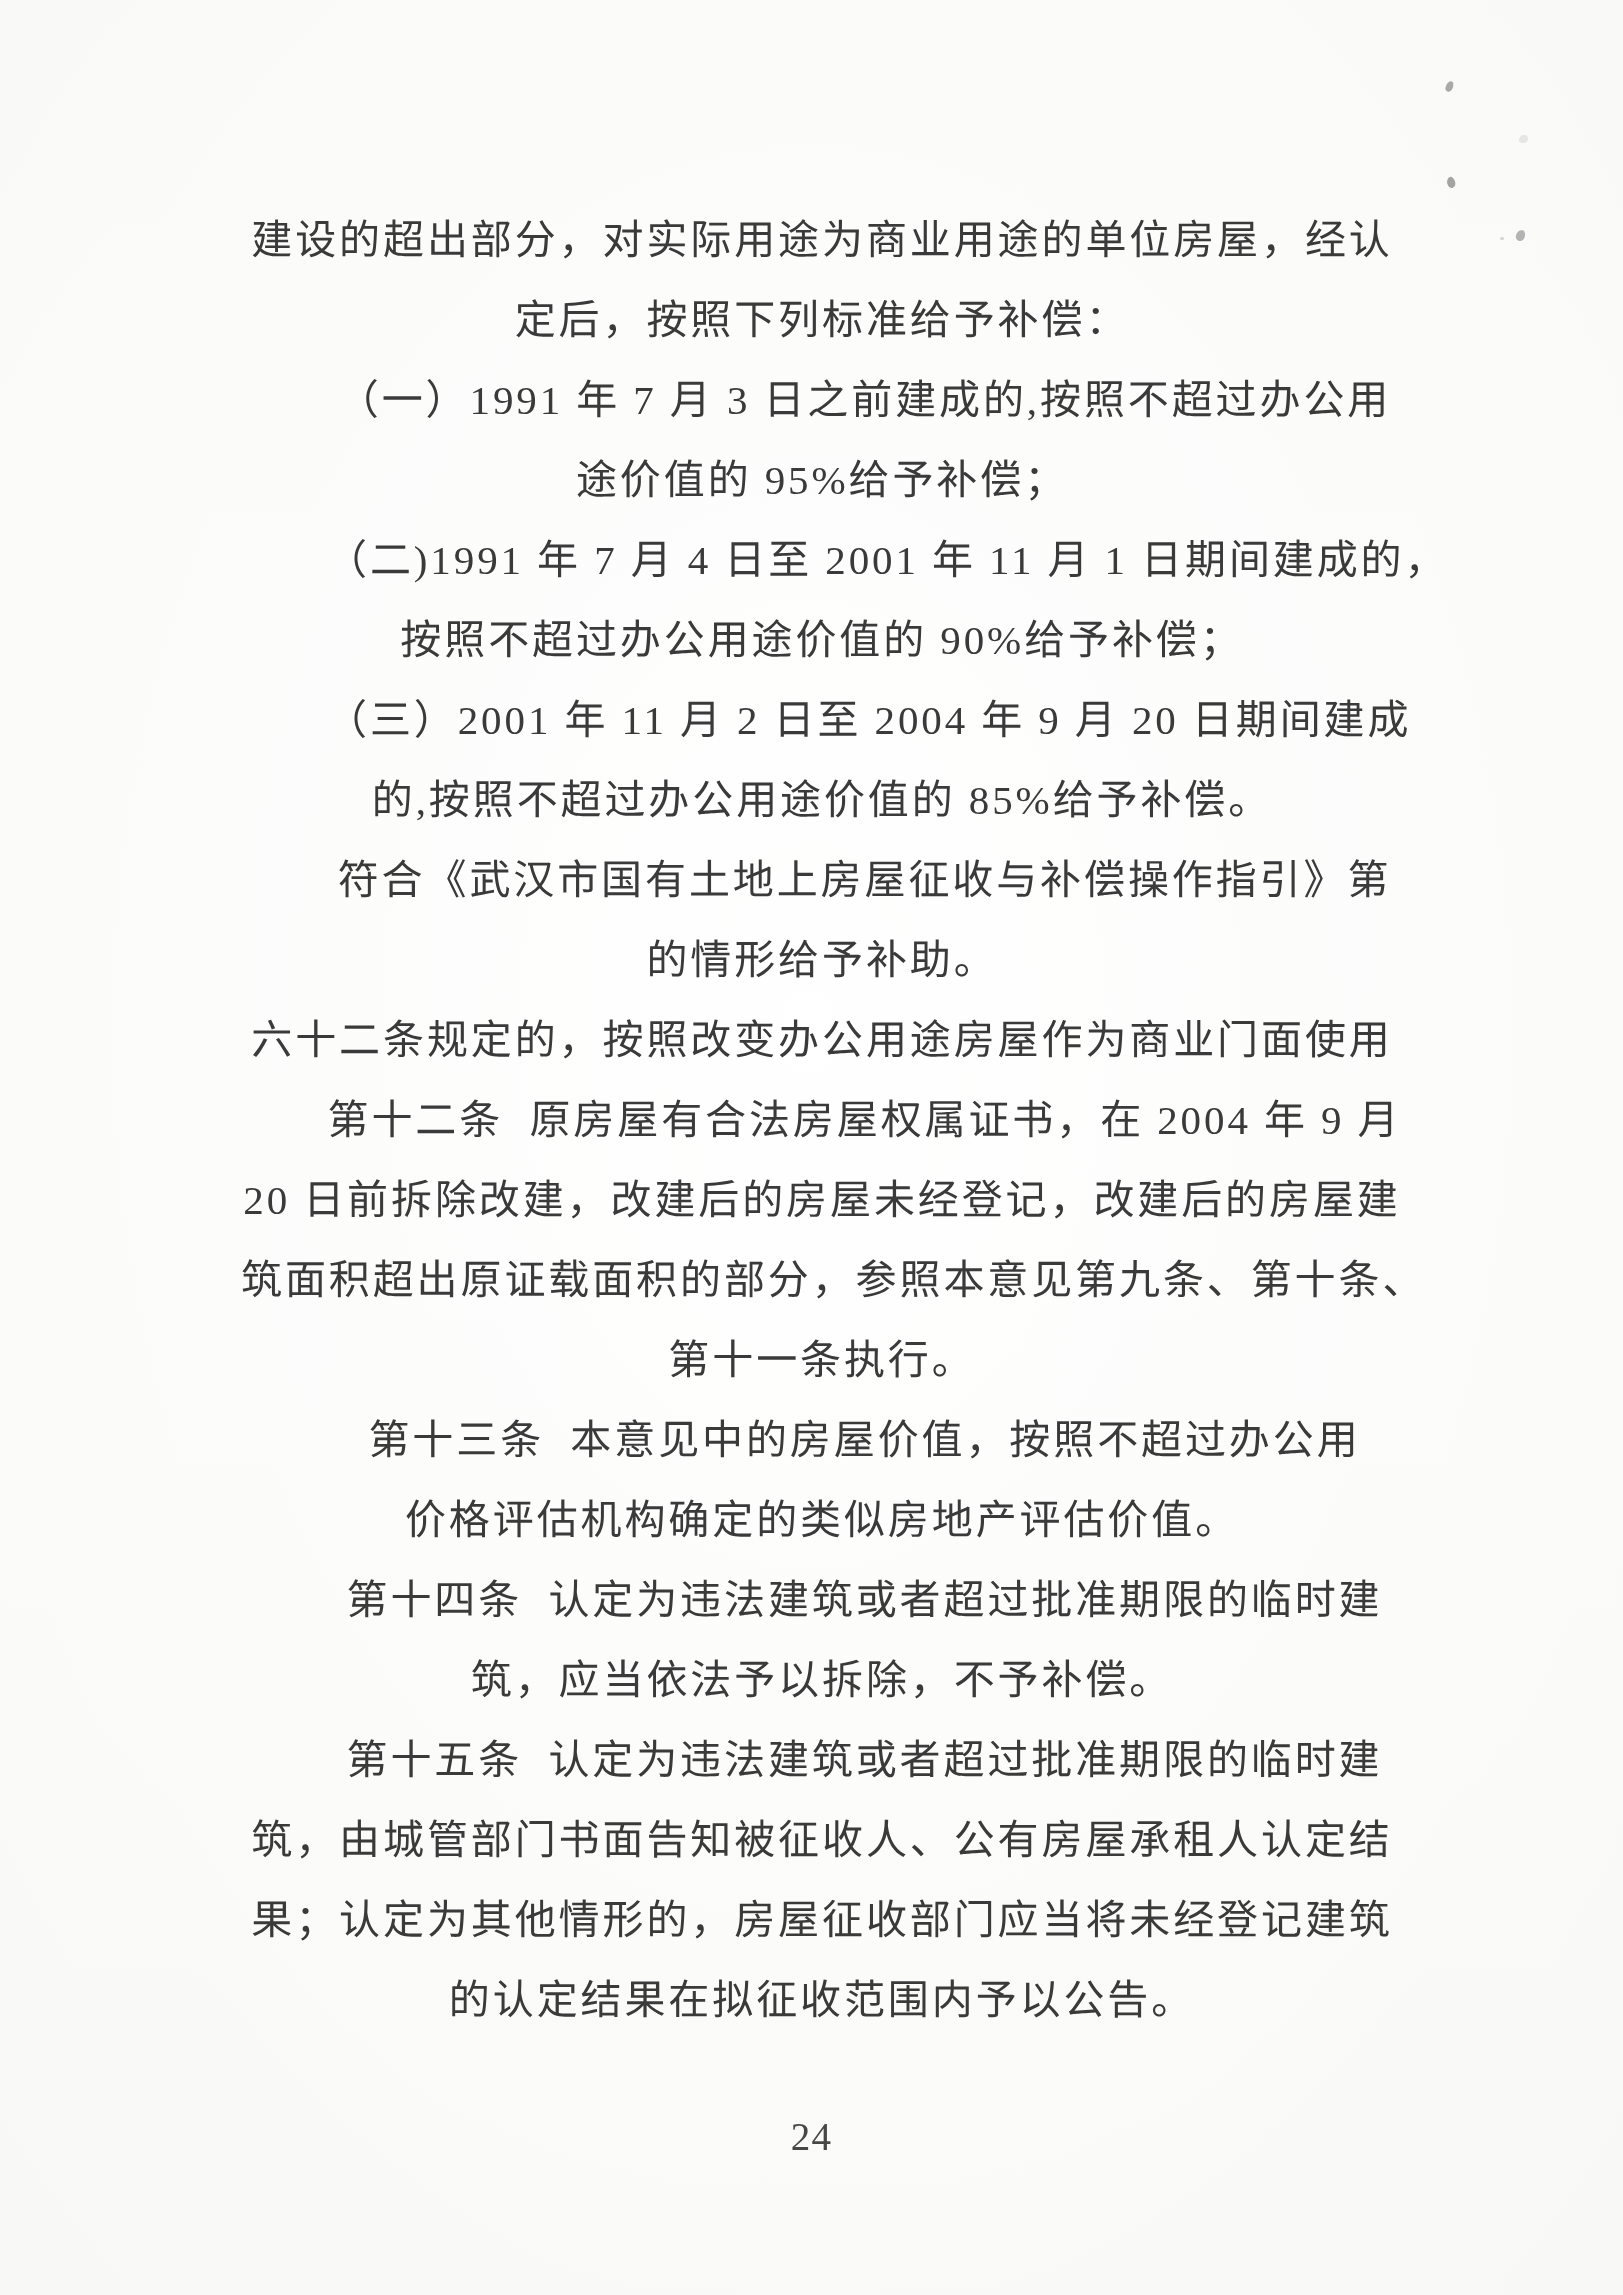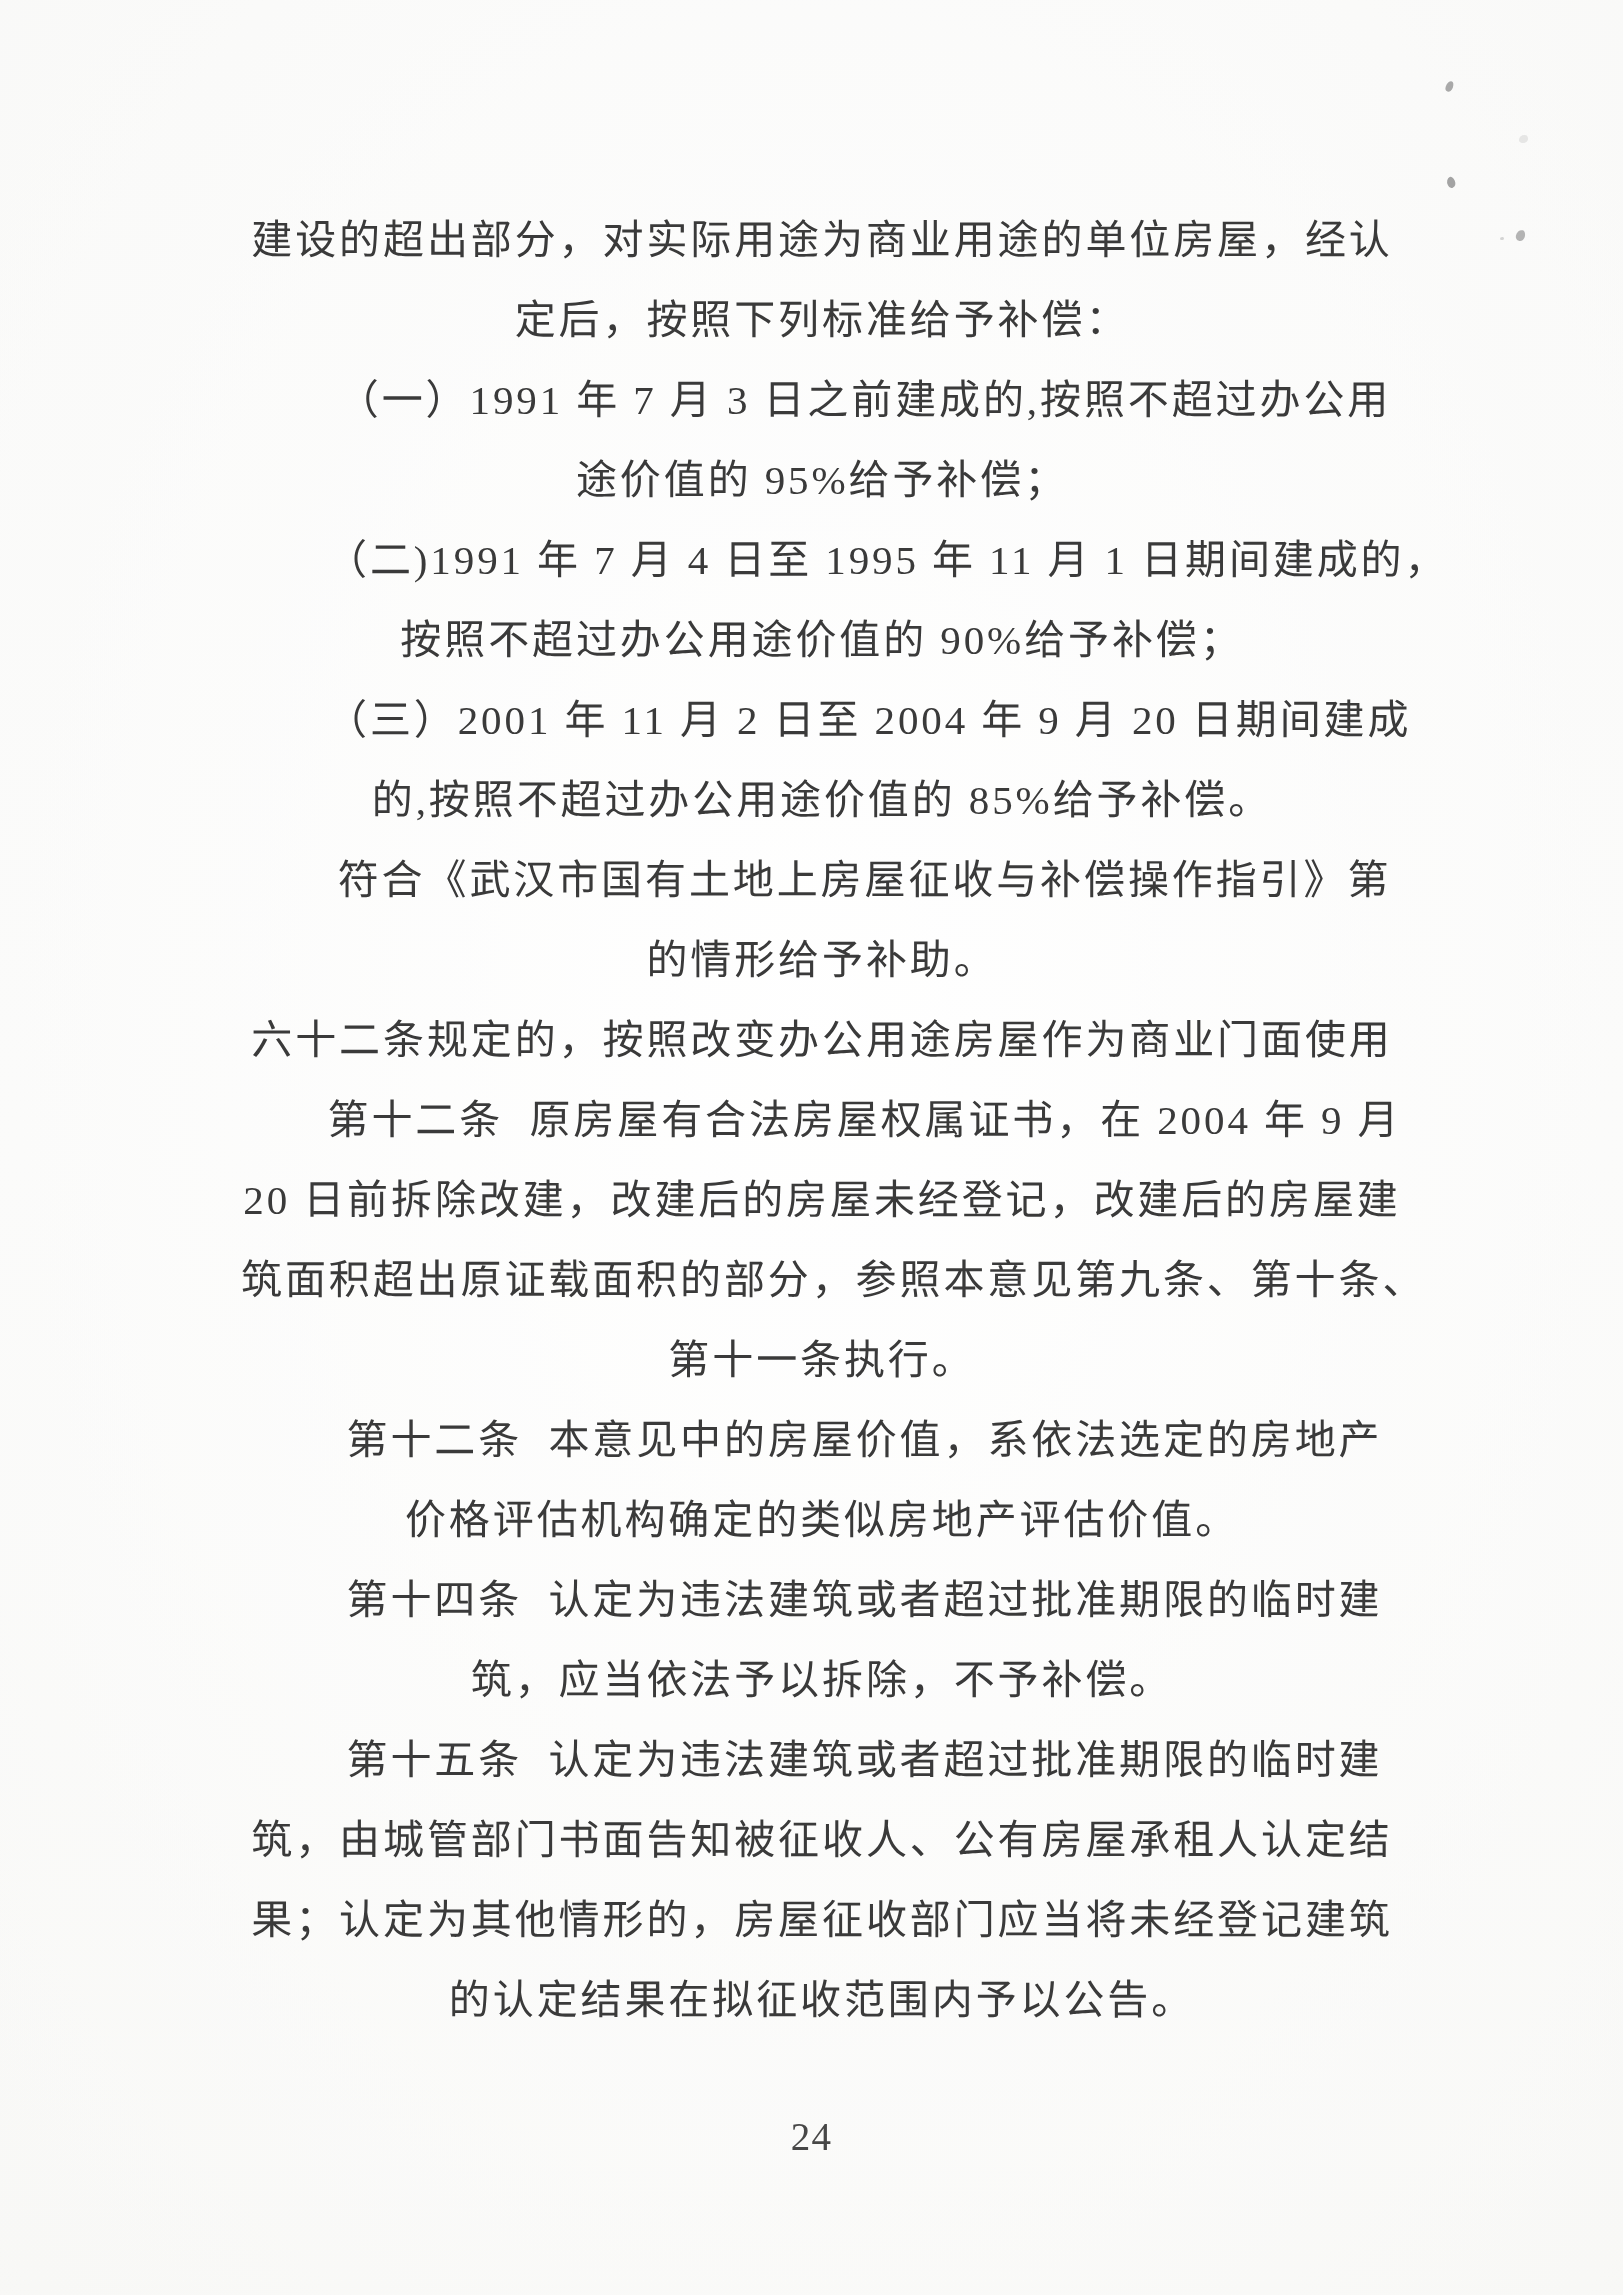--- a/index.html
+++ b/index.html
@@ -67,32 +67,32 @@
 </head>
 <body>
 
 <div class="paper"></div>
 
 <div class="text-block" id="lines-container">
     <div class="line">建设的超出部分，对实际用途为商业用途的单位房屋，经认</div>
     <div class="line">定后，按照下列标准给予补偿：</div>
     <div class="line indent">（一）1991 年 7 月 3 日之前建成的,按照不超过办公用</div>
     <div class="line">途价值的 95%给予补偿；</div>
-    <div class="line indent">（二)1991 年 7 月 4 日至 1995 年 11 月 1 日期间建成的，</div>
+    <div class="line indent">（二)1991 年 7 月 4 日至 2001 年 11 月 1 日期间建成的，</div>
     <div class="line">按照不超过办公用途价值的 90%给予补偿；</div>
     <div class="line indent">（三）2001 年 11 月 2 日至 2004 年 9 月 20 日期间建成</div>
     <div class="line">的,按照不超过办公用途价值的 85%给予补偿。</div>
     <div class="line indent">符合《武汉市国有土地上房屋征收与补偿操作指引》第</div>
     <div class="line">的情形给予补助。</div>
     <div class="line">六十二条规定的，按照改变办公用途房屋作为商业门面使用</div>
     <div class="line indent">第十二条  原房屋有合法房屋权属证书，在 2004 年 9 月</div>
     <div class="line">20 日前拆除改建，改建后的房屋未经登记，改建后的房屋建</div>
     <div class="line">筑面积超出原证载面积的部分，参照本意见第九条、第十条、</div>
     <div class="line">第十一条执行。</div>
-    <div class="line indent">第十二条  本意见中的房屋价值，系依法选定的房地产</div>
+    <div class="line indent">第十三条  本意见中的房屋价值，按照不超过办公用</div>
     <div class="line">价格评估机构确定的类似房地产评估价值。</div>
     <div class="line indent">第十四条  认定为违法建筑或者超过批准期限的临时建</div>
     <div class="line">筑，应当依法予以拆除，不予补偿。</div>
     <div class="line indent">第十五条  认定为违法建筑或者超过批准期限的临时建</div>
     <div class="line">筑，由城管部门书面告知被征收人、公有房屋承租人认定结</div>
     <div class="line">果；认定为其他情形的，房屋征收部门应当将未经登记建筑</div>
     <div class="line">的认定结果在拟征收范围内予以公告。</div>
   </div>
 
 <div class="speck s1"></div>

